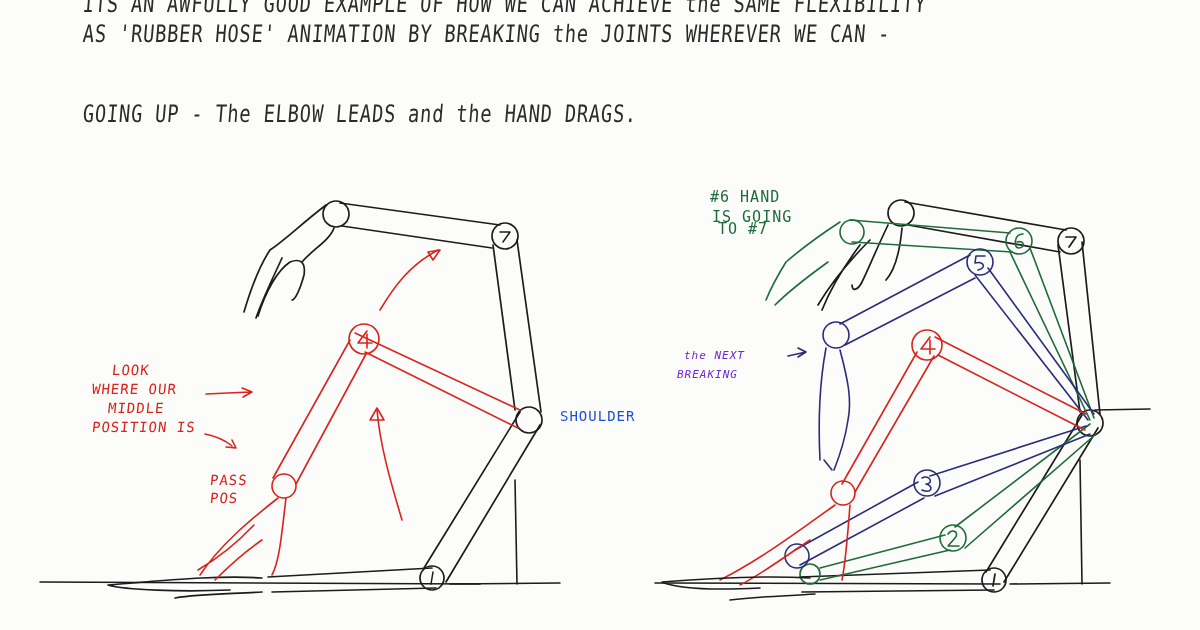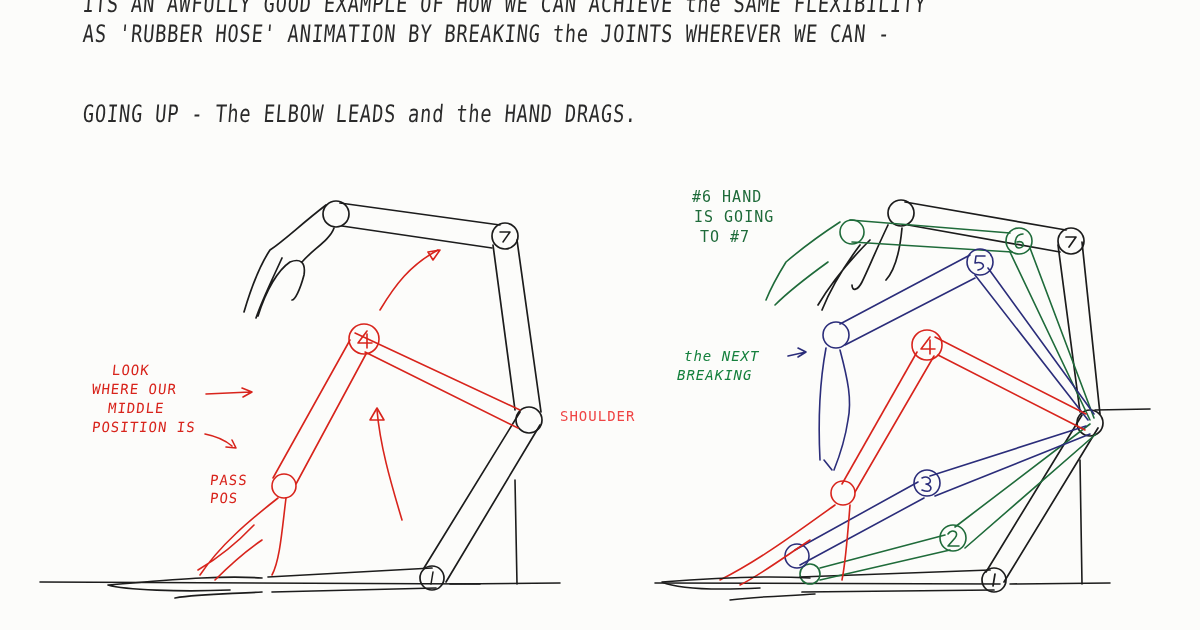--- a/index.html
+++ b/index.html
@@ -1,23 +1,23 @@
 <!DOCTYPE html>
 <html><head>
 <meta charset="utf-8">
 <style>
   html,body{margin:0;padding:0;background:#fbfbf9;}
   body{width:1200px;height:630px;overflow:hidden;position:relative;font-family:"DejaVu Sans",sans-serif;}
   .page{position:absolute;left:0;top:0;width:1200px;height:630px;background:#fcfcfa;}
   .txt{position:absolute;white-space:nowrap;font-family:"DejaVu Sans Mono",monospace;letter-spacing:1px;}
   .hand{color:#2a2a2a;font-size:24px;transform:scaleX(0.78) skewX(-6deg);transform-origin:left top;font-weight:normal;}
   .red{color:#d8241c;font-size:14px;line-height:16px;transform:skewX(-6deg);}
-  .green{color:#1f6b3a;font-size:15px;line-height:19px;}
-  .blue{color:#15803d;font-size:14px;line-height:18px;font-style:italic;}
-  .blk{color:#ef4444;font-size:14px;}
+  .green{color:#1f6b3a;font-size:15px;line-height:19px;margin-left:18px;}
+  .blue{color:#6d28d9;font-size:11px;line-height:18px;font-style:italic;}
+  .blk{color:#1d4ed8;font-size:14px;}
   svg{position:absolute;left:0;top:0;}
   .lbl{font-family:"DejaVu Sans",sans-serif;font-size:15px;}
 </style>
 </head>
 <body>
 
 <div class="page">
 
   <div class="txt hand" style="left:84px;top:-10px;">ITS AN AWFULLY GOOD EXAMPLE OF HOW WE CAN ACHIEVE the SAME FLEXIBILITY</div>
   <div class="txt hand" style="left:84px;top:20px;">AS 'RUBBER HOSE' ANIMATION  BY BREAKING the JOINTS WHEREVER WE CAN -</div>
@@ -163,18 +163,18 @@
   <div class="txt red" style="left:92px;top:381px;">WHERE OUR</div>
   <div class="txt red" style="left:108px;top:400px;">MIDDLE</div>
   <div class="txt red" style="left:92px;top:419px;">POSITION IS</div>
   <div class="txt red" style="left:210px;top:472px;">PASS</div>
   <div class="txt red" style="left:210px;top:490px;">POS</div>
 
   <div class="txt blk" style="left:560px;top:408px;">SHOULDER</div>
 
   <div class="txt green" style="left:692px;top:188px;">#6 HAND</div>
   <div class="txt green" style="left:694px;top:208px;">IS GOING</div>
-  <div class="txt green" style="left:700px;top:228px;text-align:center;">TO #7</div>
+  <div class="txt green" style="left:700px;top:220px;text-align:center;">TO #7</div>
 
   <div class="txt blue" style="left:684px;top:347px;">the NEXT</div>
   <div class="txt blue" style="left:677px;top:366px;">BREAKING</div>
 
 </div>
 
 </body></html>

